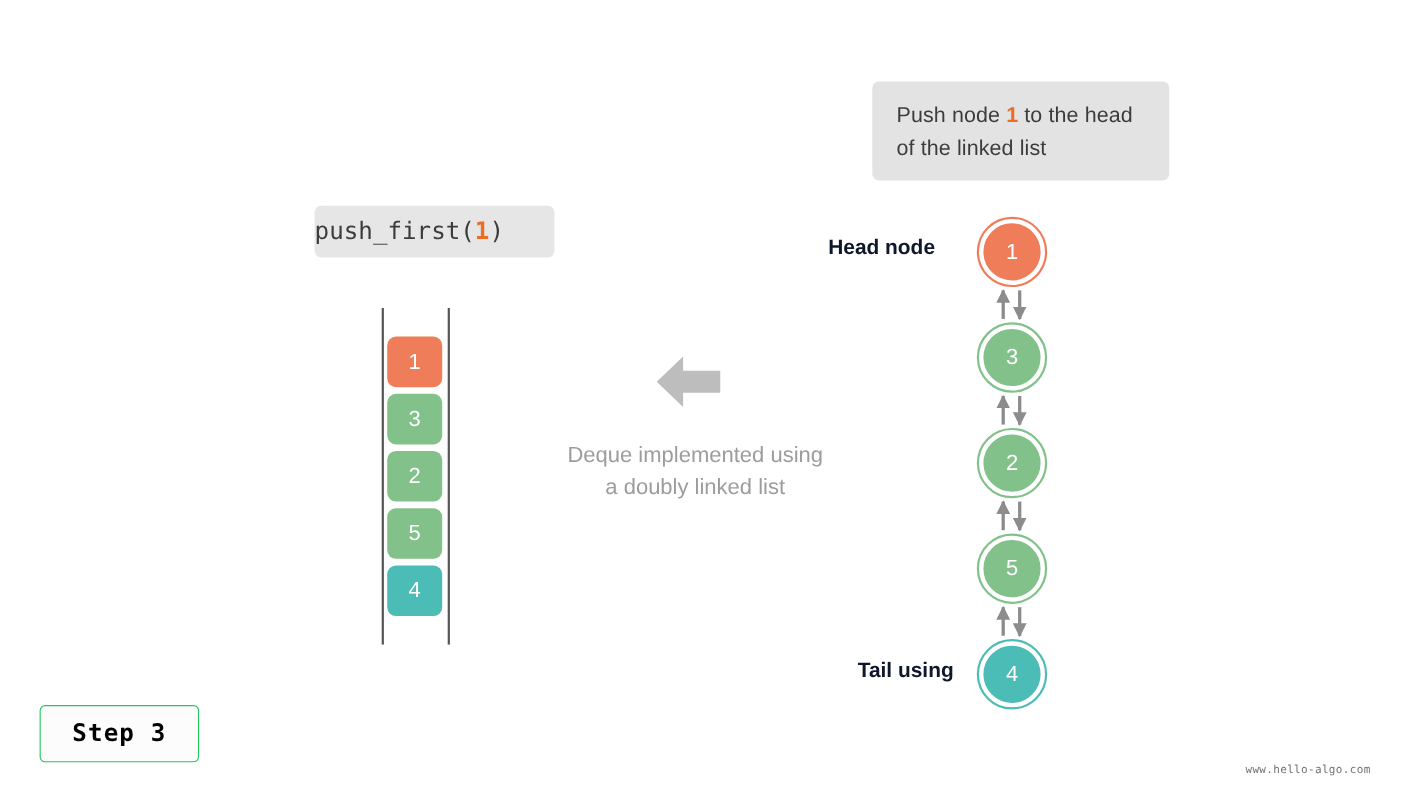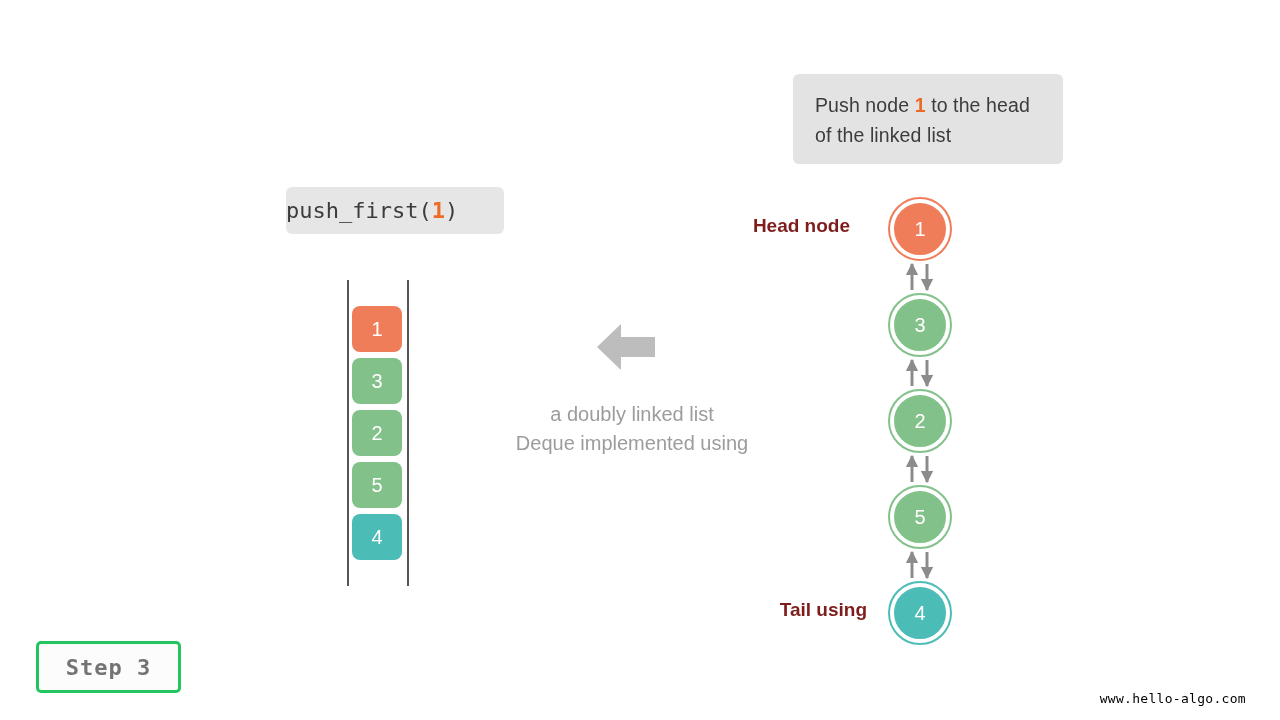--- a/index.html
+++ b/index.html
@@ -64,41 +64,41 @@
   }
 
   
   .step-badge {
     position: absolute;
     left: 36px;
     top: 641px;
     width: 145px;
     height: 52px;
     background: #fcfcfc;
-    border: 3px solid #22c55e;
+    border: 1px solid #22c55e;
     border-radius: 5px;
     display: flex;
     align-items: center;
     justify-content: center;
     font-family: "DejaVu Sans Mono", "Liberation Mono", monospace;
     font-size: 22px;
     font-weight: bold;
-    color: #737373;
+    color: #000000;
     letter-spacing: 1px;
     box-sizing: border-box;
   }
 
   
   .watermark {
     position: absolute;
     right: 34px;
     bottom: 14px;
     font-family: "DejaVu Sans Mono", "Liberation Mono", monospace;
-    font-size: 13px;
-    color: #000000;
+    font-size: 10px;
+    color: #737373;
     letter-spacing: 0.3px;
   }
 
   
   .deque {
     position: absolute;
     left: 340px;
     top: 280px;
     width: 75px;
     height: 308px;
@@ -179,21 +179,21 @@
     height: 64px;
     border-radius: 50%;
     box-sizing: border-box;
     border: 2px solid #cccccc;
     z-index: 2;
   }
   .ll-label {
     position: absolute;
     font-size: 19px;
     font-weight: bold;
-    color: #7f1d1d;
+    color: #0f172a;
     white-space: nowrap;
     text-align: right;
   }
   .link-svg {
     position: absolute;
     left: 0;
     top: 0;
     width: 80px;
     height: 450px;
     z-index: 1;
@@ -226,22 +226,22 @@
       </div>
   </div>
 
   <div class="block-arrow">
     <svg viewBox="0 0 58 50" width="58" height="50" aria-hidden="true">
       <polygon points="0,25 24,2 24,15 58,15 58,35 24,35 24,48" fill="#bdbdbd"></polygon>
     </svg>
   </div>
 
   <div class="caption">
+    <div>Deque implemented using</div>
     <div>a doubly linked list</div>
-    <div>Deque implemented using</div>
   </div>
 
   <div class="linkedlist">
     <svg class="link-svg" id="link-svg" viewBox="0 0 80 450" width="80" height="450" aria-hidden="true">
         <defs>
           <marker id="ah" viewBox="0 0 10 10" refX="9" refY="5" markerWidth="4.2" markerHeight="4.2" orient="auto">
             <path d="M 0 0 L 10 5 L 0 10 z" fill="#8c8c8c"></path>
           </marker>
         </defs>
         <line x1="32" y1="100" x2="32" y2="74" stroke="#8c8c8c" stroke-width="3" marker-end="url(#ah)"></line>

